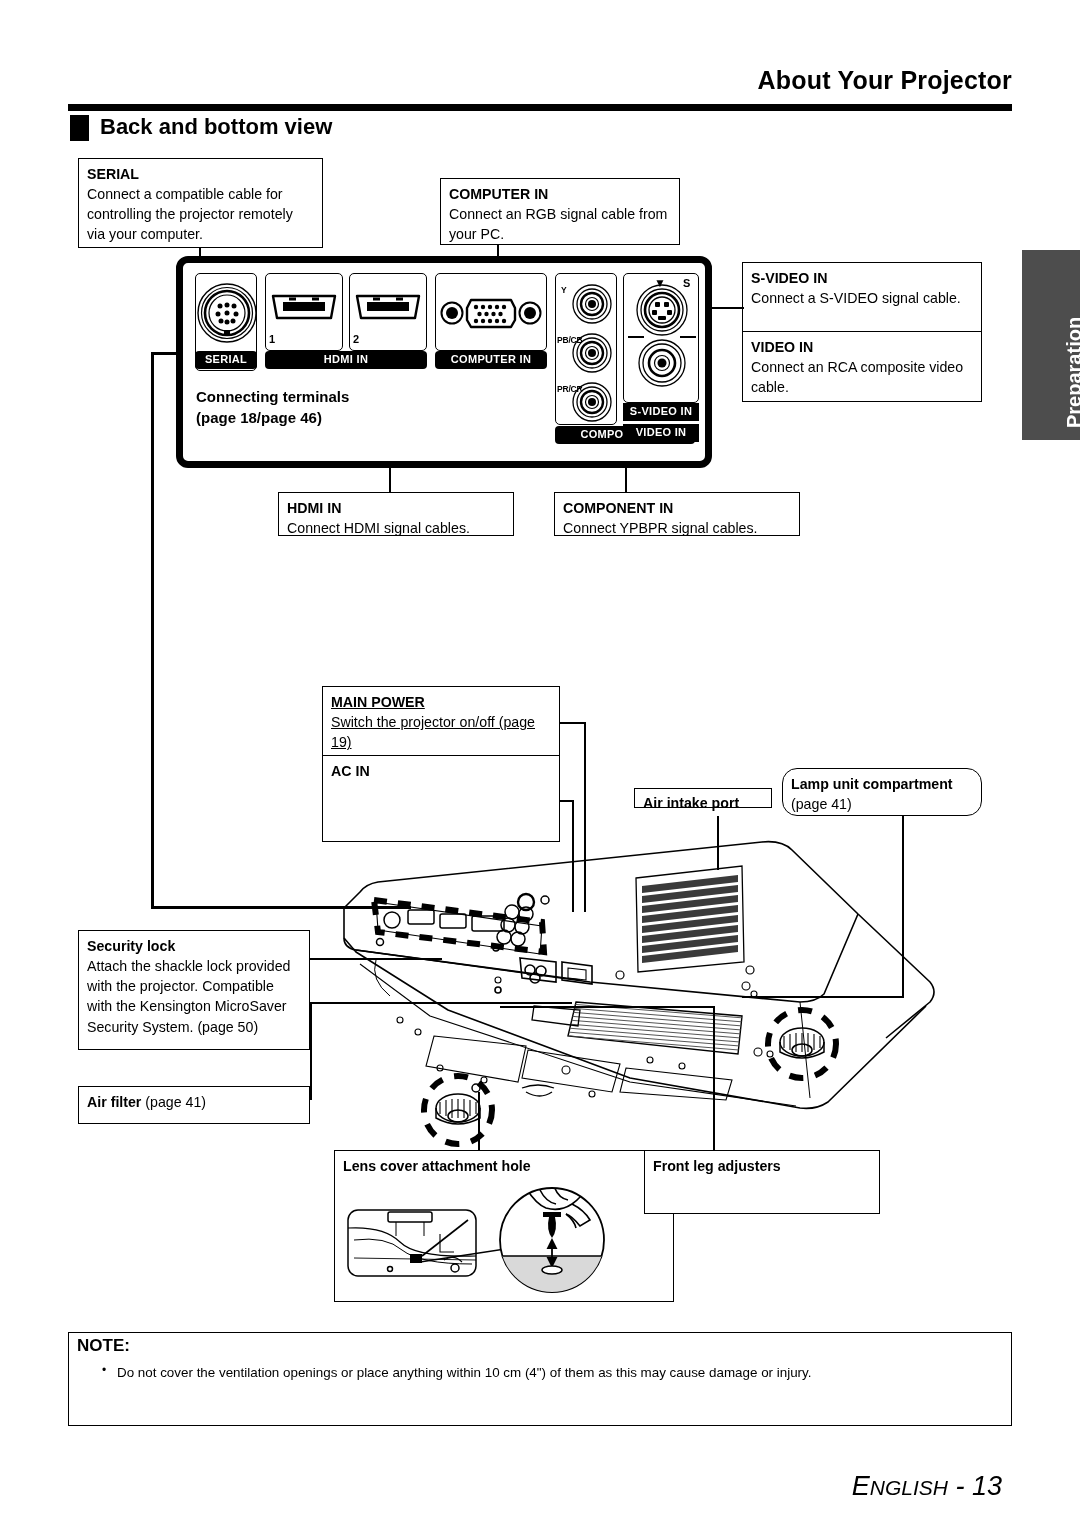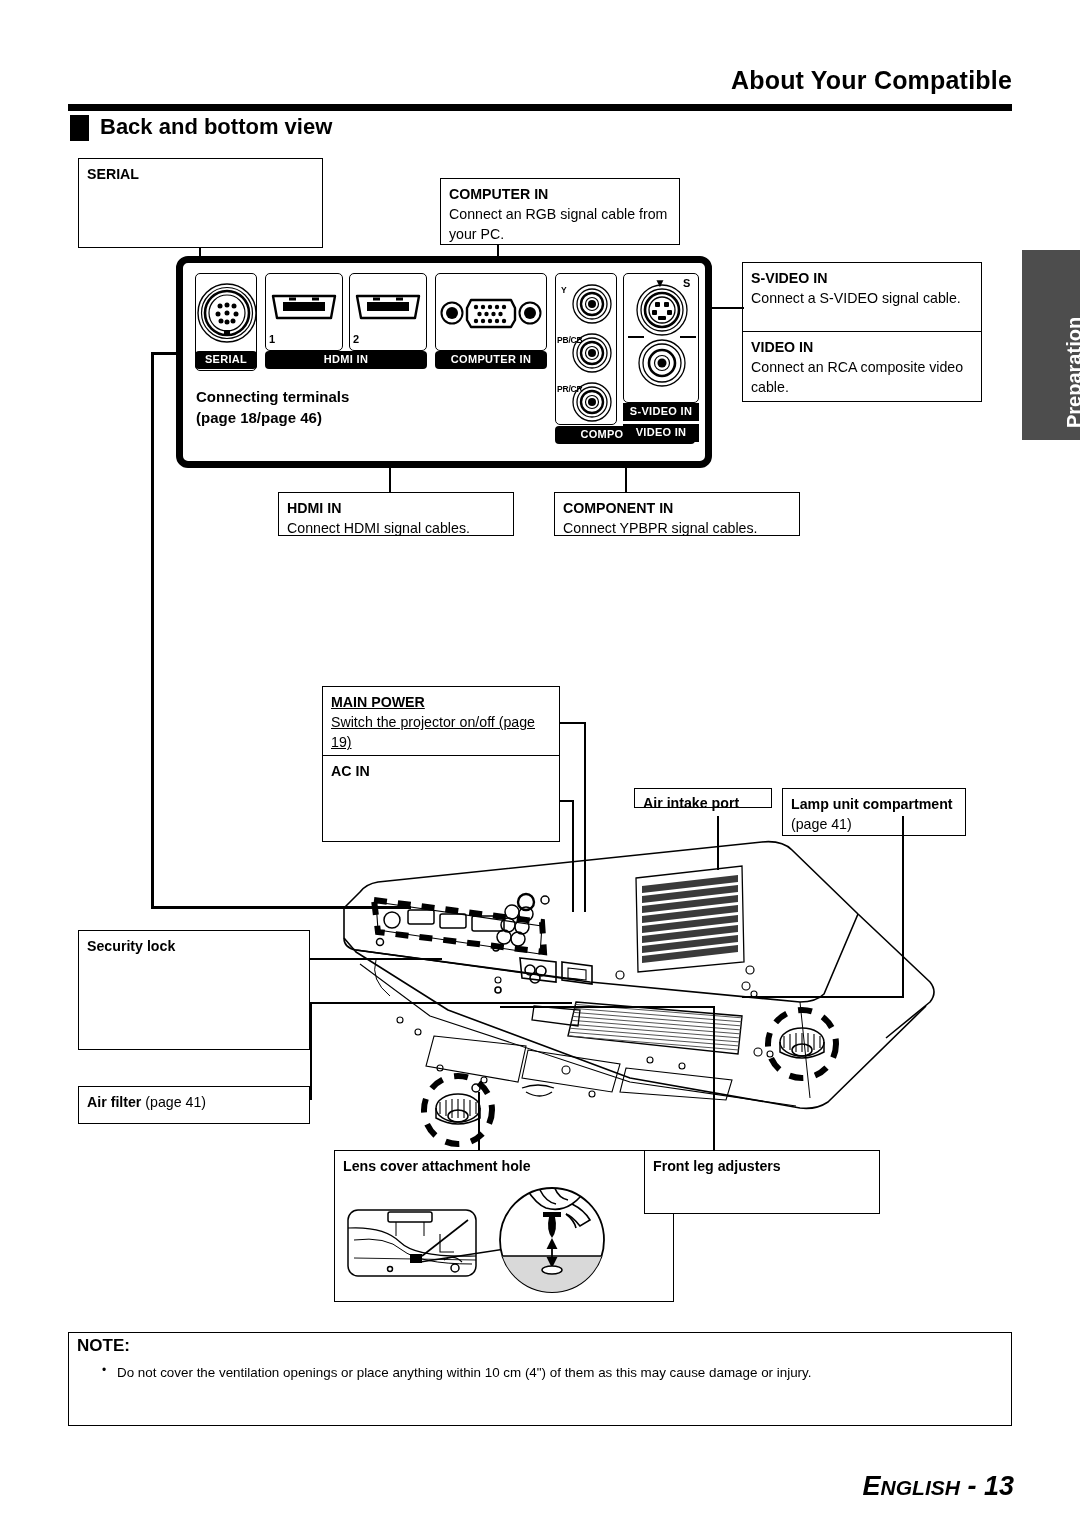--- a/index.html
+++ b/index.html
@@ -85,39 +85,40 @@
   }
   #note-title{position:absolute;left:8px;top:3px;font-size:17px;font-weight:bold;}
   #note-list{position:absolute;left:30px;top:30px;right:12px;}
   .note-item{
     position:relative;padding-left:18px;font-size:13.4px;line-height:1.45;margin-bottom:1px;
   }
   .note-item:before{content:"\2022";position:absolute;left:3px;top:-1px;font-size:12px;}
 
   
   #footer{
-    right:66px;bottom:26px;font-size:27px;font-style:italic;font-weight:bold;
+    right:78px;bottom:26px;font-size:27px;font-style:italic;font-weight:normal;
     font-family:"Liberation Sans","DejaVu Sans",sans-serif;
   }
   #footer .small{font-size:21px;}
 </style>
 </head>
 <body>
 
-<div class="abs" id="page-header-title">About Your Compatible</div>
+<div class="abs" id="page-header-title">About Your Projector</div>
 <div class="abs" id="header-rule"></div>
 <div class="abs" id="section-marker"></div>
 <div class="abs" id="section-title">Back and bottom view</div>
 
 <div class="abs" id="prep-tab">
   <span>Preparation</span>
 </div>
 
 <div class="abs callout" style="left:78px;top:158px;width:245px;height:90px;">
   <span class="ttl">SERIAL</span>
+  <span class="bdy">Connect a compatible cable for controlling the projector remotely via your computer.</span>
 </div>
 <div class="lead v" style="left:199px;top:248px;height:30px;"></div>
 
 <div class="abs callout" style="left:440px;top:178px;width:240px;height:67px;">
   <span class="ttl">COMPUTER IN</span>
   <span class="bdy">Connect an RGB signal cable from your PC.</span>
 </div>
 <div class="lead v" style="left:497px;top:245px;height:33px;"></div>
 
 <div class="abs callout split" style="left:742px;top:262px;width:240px;height:140px;">
@@ -302,21 +303,21 @@
 <div class="lead v" style="left:584px;top:722px;height:190px;"></div>
 
 <div class="lead h" style="left:560px;top:800px;width:14px;"></div>
 <div class="lead v" style="left:572px;top:800px;height:112px;"></div>
 
 <div class="abs callout" style="left:634px;top:788px;width:138px;height:20px;padding-top:4px;">
   <span class="ttl">Air intake port</span>
 </div>
 <div class="lead v" style="left:717px;top:816px;height:54px;"></div>
 
-<div class="abs callout" style="left:782px;top:788px;width:184px;height:48px;">
+<div class="abs callout" style="left:782px;top:768px;width:200px;height:48px;border-radius:15px;">
   <span class="ttl">Lamp unit compartment</span>
   <span class="bdy">(page 41)</span>
 </div>
 <div class="lead v" style="left:902px;top:816px;height:182px;"></div>
 <div class="lead h" style="left:742px;top:996px;width:162px;"></div>
 
 <div class="abs" id="projector-art">
   <svg width="640" height="330" viewBox="0 0 640 330" style="display:block;">
     <g fill="none" stroke="#000" stroke-width="1.6" stroke-linejoin="round">
 
@@ -458,20 +459,21 @@
       </g>
     </g>
     <g fill="none" stroke="#000" stroke-width="6" stroke-dasharray="14 12">
       <circle cx="472" cy="214" r="34"></circle>
     </g>
   </svg>
 </div>
 
 <div class="abs callout" style="left:78px;top:930px;width:232px;height:120px;">
   <span class="ttl">Security lock</span>
+  <span class="bdy">Attach the shackle lock provided with the projector. Compatible with the Kensington MicroSaver Security System. (page 50)</span>
 </div>
 <div class="lead h" style="left:310px;top:958px;width:132px;"></div>
 
 <div class="abs callout" style="left:78px;top:1086px;width:232px;height:38px;padding-top:5px;">
   <span class="inline-ttl">Air filter</span>
   <span>(page 41)</span>
 </div>
 <div class="lead h" style="left:310px;top:1002px;width:262px;"></div>
 <div class="lead v" style="left:310px;top:1002px;height:98px;"></div>
 

